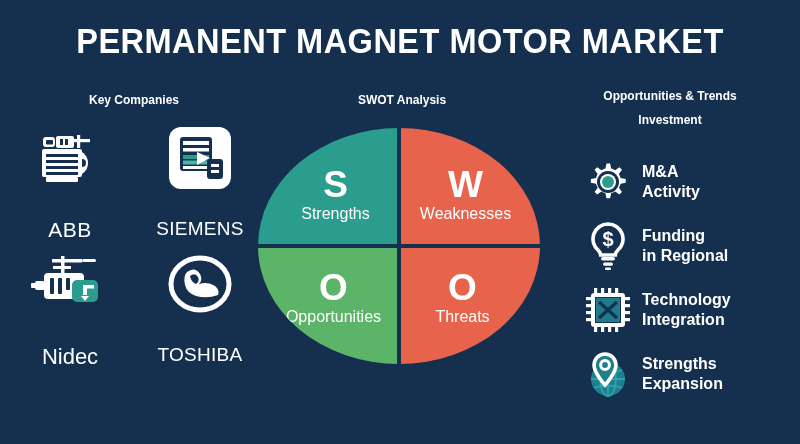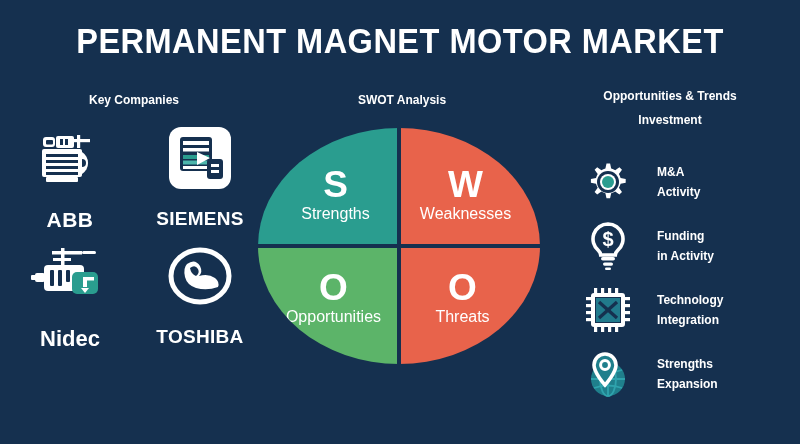--- a/index.html
+++ b/index.html
@@ -55,23 +55,23 @@
     align-items:center;
     justify-content:flex-start;
   }
   .company-icon {
     height:72px;
     display:flex;
     align-items:center;
     justify-content:center;
   }
   .company-label {
-    margin-top:14px;
+    margin-top:24px;
     font-size:21px;
-    font-weight:bold;
+    font-weight:normal;
     letter-spacing:0.5px;
     white-space:nowrap;
   }
   .company-label.mixed { font-size:22px; letter-spacing:0; }
   .company-label.wide { font-size:19px; letter-spacing:0.3px; }
 
   
   #swot-circle {
     position:absolute;
     left:258px; top:128px;
@@ -148,22 +148,22 @@
     height:64px;
   }
   .invest-icon {
     width:60px;
     min-width:60px;
     display:flex;
     align-items:center;
     justify-content:center;
   }
   .invest-label {
-    margin-left:19px;
-    font-size:12px;
+    margin-left:4px;
+    font-size:16px;
     font-weight:bold;
     line-height:20px;
   }
 </style>
 </head>
 <body>
 
 <div id="page-title">PERMANENT MAGNET MOTOR MARKET</div>
 
 <div class="col-heading" id="heading-key-companies">Key Companies</div>
@@ -314,21 +314,21 @@
       <svg width="48" height="50" viewBox="0 0 48 50" aria-hidden="true">
         <path d="M24 3 a15 15 0 0 1 9.5 26.6 q-2 1.8 -2.2 4.4 l-14.6 0 q-0.2 -2.6 -2.2 -4.4 A15 15 0 0 1 24 3 z" fill="none" stroke="#ffffff" stroke-width="3.6"></path>
         <rect x="17" y="36" width="14" height="3.6" rx="1.8" fill="#ffffff"></rect>
         <rect x="19" y="41.5" width="10" height="3.2" rx="1.6" fill="#ffffff"></rect>
         <rect x="21" y="46.6" width="6" height="2.4" rx="1.2" fill="#ffffff"></rect>
         <text x="24" y="25" text-anchor="middle" font-family="'Liberation Sans', sans-serif" font-size="20" font-weight="bold" fill="#ffffff">$</text>
       </svg>
     </div>
     <div class="invest-label">
       <div>Funding</div>
-      <div>in Activity</div>
+      <div>in Regional</div>
     </div>
   </div>
 
   <div class="invest-item">
     <div class="invest-icon">
       <svg width="50" height="50" viewBox="0 0 50 50" aria-hidden="true">
         <g fill="#ffffff">
           <rect x="11" y="3" width="3.2" height="6"></rect>
             <rect x="18" y="3" width="3.2" height="6"></rect>
           <rect x="25" y="3" width="3.2" height="6"></rect>

